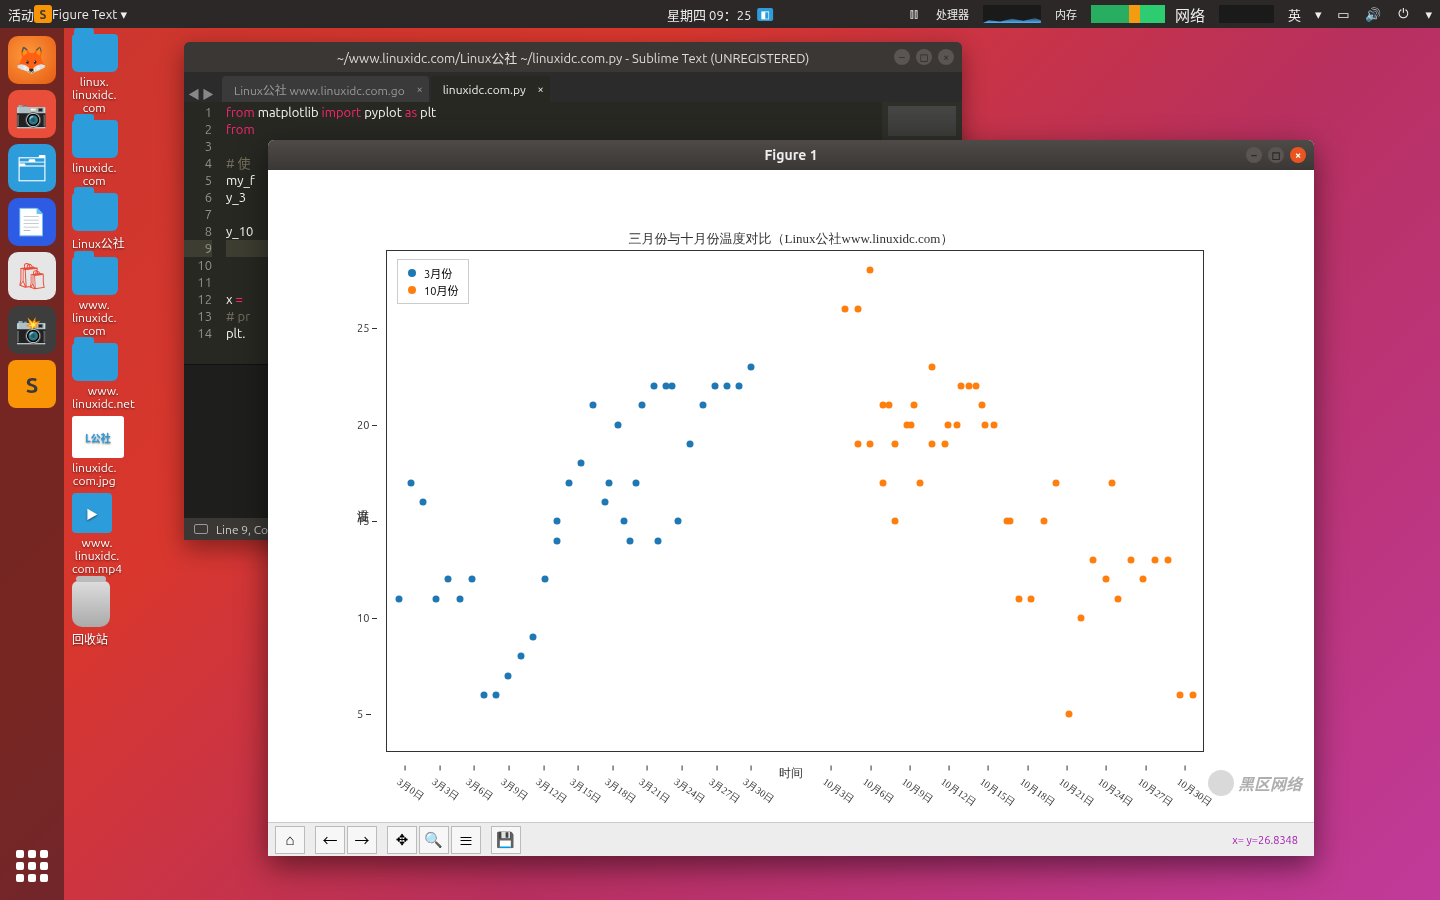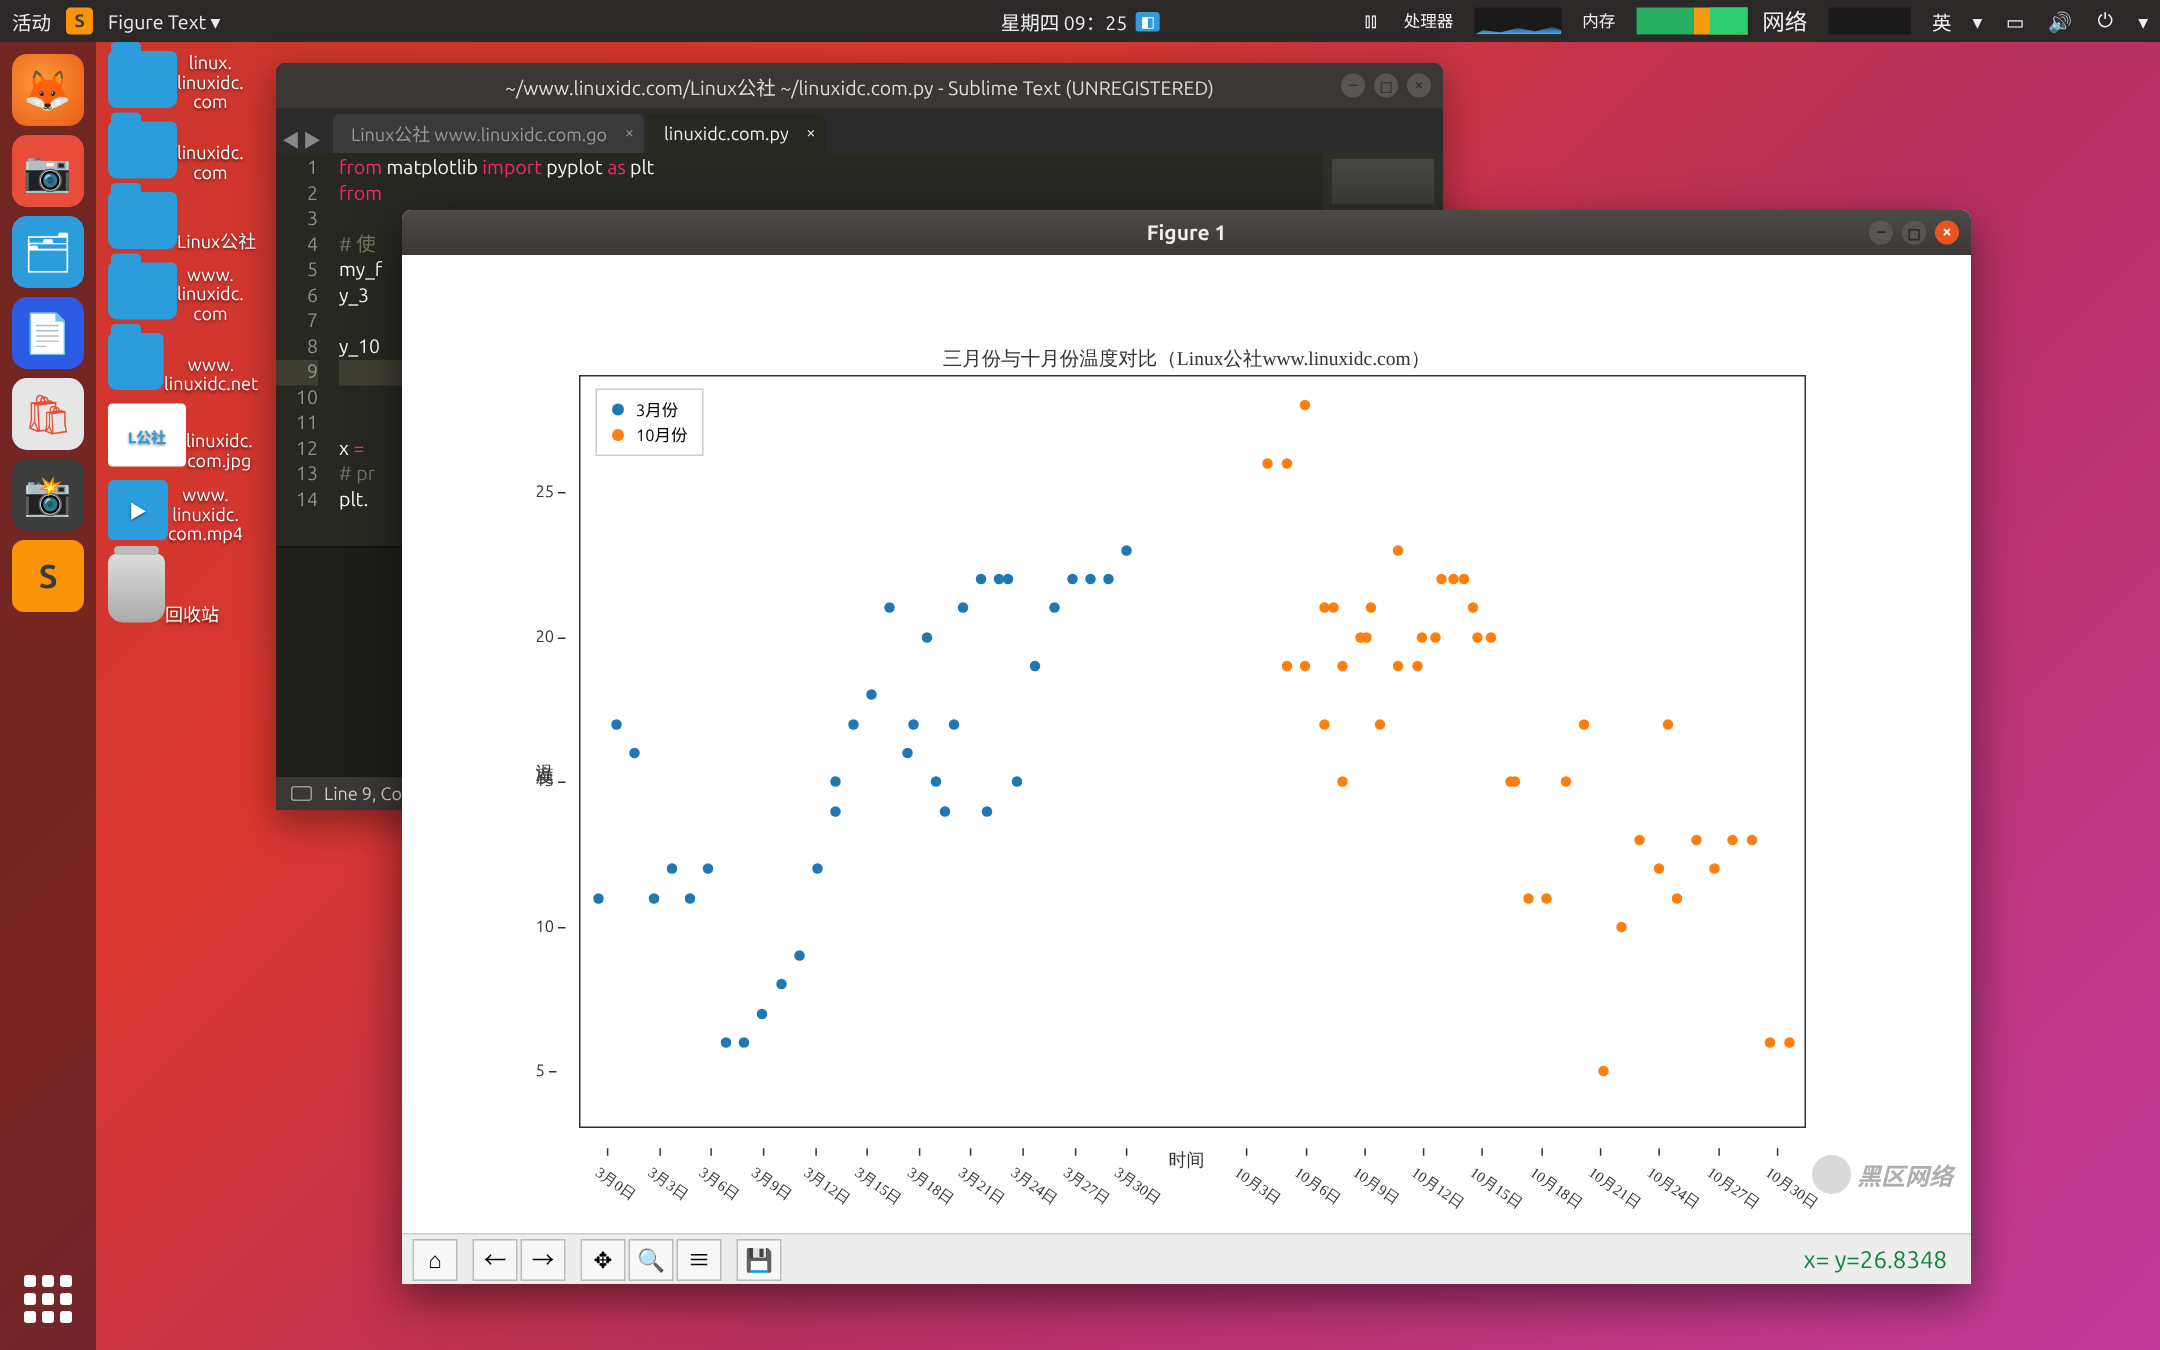--- a/index.html
+++ b/index.html
@@ -1,20 +1,20 @@
 <!DOCTYPE html>
 <html><head>
 <meta charset="utf-8">
 <style>
 * { margin: 0; padding: 0; box-sizing: border-box; font-family: "Ubuntu", "Noto Sans CJK SC", sans-serif; }
 body { width: 1440px; height: 900px; overflow: hidden; background: linear-gradient(135deg, #c9362e 0%, #d9372d 30%, #b8305f 60%, #c13a9a 100%); position: relative; }
 
 
 .topbar { height: 28px; background: #2c2828; color: #eee; display: flex; align-items: center; font-size: 13px; padding: 0 8px; }
-.topbar .left { display: flex; align-items: center; gap: 10px; }
+.topbar .left { display: flex; align-items: center; }
 .topbar .center { position: absolute; left: 50%; transform: translateX(-50%); display: flex; align-items: center; gap: 6px; }
 .topbar .right { margin-left: auto; display: flex; align-items: center; gap: 14px; }
 .tb-icon { width: 16px; height: 16px; display: inline-flex; align-items: center; justify-content: center; }
 .st-badge { background: #f89406; color: #3a3a3a; width: 18px; height: 18px; border-radius: 3px; display: inline-flex; align-items: center; justify-content: center; font-weight: bold; font-size: 12px; }
 .cpu-meter { width: 58px; height: 18px; background: #1a1a1a; display: inline-block; position: relative; }
 .cpu-meter::after { content:""; position:absolute; bottom:0; left:0; right:0; height:40%; background: linear-gradient(to top, #4db3ff, transparent); clip-path: polygon(0 100%, 10% 60%, 30% 80%, 50% 40%, 70% 70%, 90% 30%, 100% 60%, 100% 100%); }
 .mem-meter { width: 70px; height: 18px; background: #1a1a1a; display: inline-block; position: relative; }
 .mem-meter::before { content:""; position:absolute; left:0; top:0; bottom:0; width:55%; background:#27ae60; }
 .mem-meter::after { content:""; position:absolute; left:55%; top:0; bottom:0; width:15%; background:#f39c12; border-right: 25px solid #2ecc71; }
 .net-meter { width: 55px; height: 18px; background: #1a1a1a; display: inline-block; }
@@ -27,21 +27,21 @@
 .dock-files { background: #2d9cdb; color: #fff; }
 .dock-doc { background: #2d5be3; color: #fff; }
 .dock-soft { background: #e6e6e6; color: #e94e3a; }
 .dock-cam { background: #3d3d3d; color: #fff; }
 .dock-st { background: #f89406; color: #3a3a3a; font-weight: bold; font-size: 22px; border-radius: 8px; }
 .dock-apps { position: absolute; bottom: 14px; width: 40px; height: 40px; display: grid; grid-template-columns: repeat(3,1fr); grid-template-rows: repeat(3,1fr); gap: 4px; padding: 4px; }
 .dock-apps span { background: #fff; border-radius: 2px; }
 
 
 .desktop { position: absolute; left: 72px; top: 34px; display: flex; flex-direction: column; gap: 6px; width: 100px; }
-.di { display: flex; flex-direction: row; align-items: flex-end; color: #fff; font-size: 12px; text-align: center; text-shadow: 0 1px 2px rgba(0,0,0,0.6); }
+.di { display: flex; flex-direction: column; align-items: flex-start; color: #fff; font-size: 12px; text-align: center; text-shadow: 0 1px 2px rgba(0,0,0,0.6); }
 .di .folder { width: 46px; height: 38px; background: #2d9cdb; border-radius: 4px 4px 6px 6px; position: relative; margin-bottom: 3px; }
 .di .folder::before { content:""; position:absolute; top:-6px; left:2px; width:20px; height:8px; background:#2d9cdb; border-radius:3px 3px 0 0; }
 .di .imgico { width: 52px; height: 42px; background: #fff; border-radius: 3px; display:flex; align-items:center; justify-content:center; color:#2d9cdb; font-size:10px; font-weight:bold; margin-bottom:3px; }
 .di .vidico { width: 40px; height: 40px; background: #2d9cdb; border-radius: 4px; display:flex; align-items:center; justify-content:center; color:#fff; margin-bottom:3px; }
 .di .trash { width: 38px; height: 46px; background: linear-gradient(#ddd,#aaa); border-radius: 6px 6px 10px 10px; margin-bottom:3px; position:relative; }
 .di .trash::before { content:""; position:absolute; top:-5px; left:4px; right:4px; height:6px; background:#bbb; border-radius:4px; }
 
 
 .sublime { position: absolute; left: 184px; top: 42px; width: 778px; height: 498px; background: #3c3f41; border-radius: 6px 6px 0 0; box-shadow: 0 8px 24px rgba(0,0,0,0.4); display: flex; flex-direction: column; overflow: hidden; }
 .sublime .titlebar { height: 30px; background: #3b3735; color: #ddd; display: flex; align-items: center; justify-content: center; font-size: 13px; position: relative; }
@@ -67,21 +67,21 @@
 
 
 .figwin { position: absolute; left: 268px; top: 140px; width: 1046px; height: 716px; background: #f0f0f0; border-radius: 6px 6px 0 0; box-shadow: 0 10px 30px rgba(0,0,0,0.5); display: flex; flex-direction: column; overflow: hidden; }
 .figwin .titlebar { height: 30px; background: linear-gradient(#4e4a47,#3b3735); color: #eee; display: flex; align-items: center; justify-content: center; font-size: 14px; font-weight: 600; position: relative; }
 .figwin .winbtns { right: 8px; }
 .wb-min{background:#5a5552;} .wb-max{background:#5a5552;} .wb-close{background:#e95420;color:#fff;}
 .fig-canvas { flex: 1; background: #fff; position: relative; }
 .fig-toolbar { height: 34px; background: #ededed; border-top: 1px solid #ccc; display: flex; align-items: center; padding: 0 6px; gap: 0; }
 .tbtn { width: 30px; height: 28px; border: 1px solid #bbb; background: #f7f7f7; display: flex; align-items: center; justify-content: center; font-size: 15px; margin: 0 1px; }
 .tsep { width: 8px; }
-.coords { margin-left: auto; font-size: 16px; color: #15803d; padding-right: 10px; }
+.coords { margin-left: auto; font-size: 11px; color: #a21caf; padding-right: 10px; }
 
 
 .chart { position: absolute; left: 118px; top: 80px; width: 818px; height: 502px; border: 1px solid #333; }
 .chart-title { position: absolute; top: 60px; left: 0; right: 0; text-align: center; font-size: 13px; color: #333; font-family: "SimSun", serif; }
 .yaxis-label { position: absolute; left: 86px; top: 330px; font-size: 12px; color: #333; writing-mode: vertical-rl; font-family: "SimSun", serif; }
 .xaxis-label { position: absolute; bottom: 40px; left: 0; right: 0; text-align: center; font-size: 12px; color: #333; font-family: "SimSun", serif; }
 .ytick { position: absolute; left: -30px; font-size: 11px; color: #333; transform: translateY(-50%); }
 .ytick::after { content:""; position:absolute; right:-8px; top:50%; width:5px; height:1px; background:#333; }
 .xtick { position: absolute; bottom: -38px; font-size: 10px; color: #333; transform: rotate(35deg); transform-origin: left top; white-space: nowrap; font-family: "SimSun", serif; }
 .xtick::before { content:""; position:absolute; left:-2px; top:-10px; width:1px; height:5px; background:#333; transform: rotate(-35deg); }

